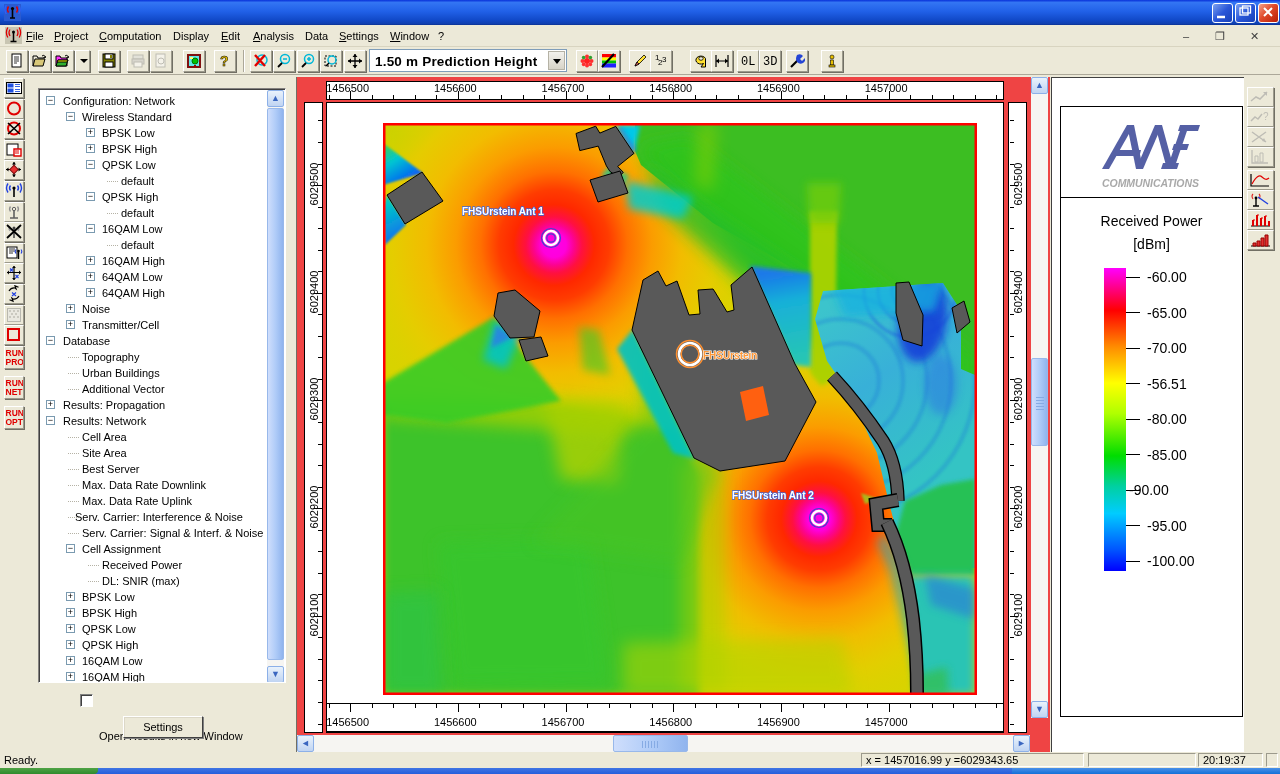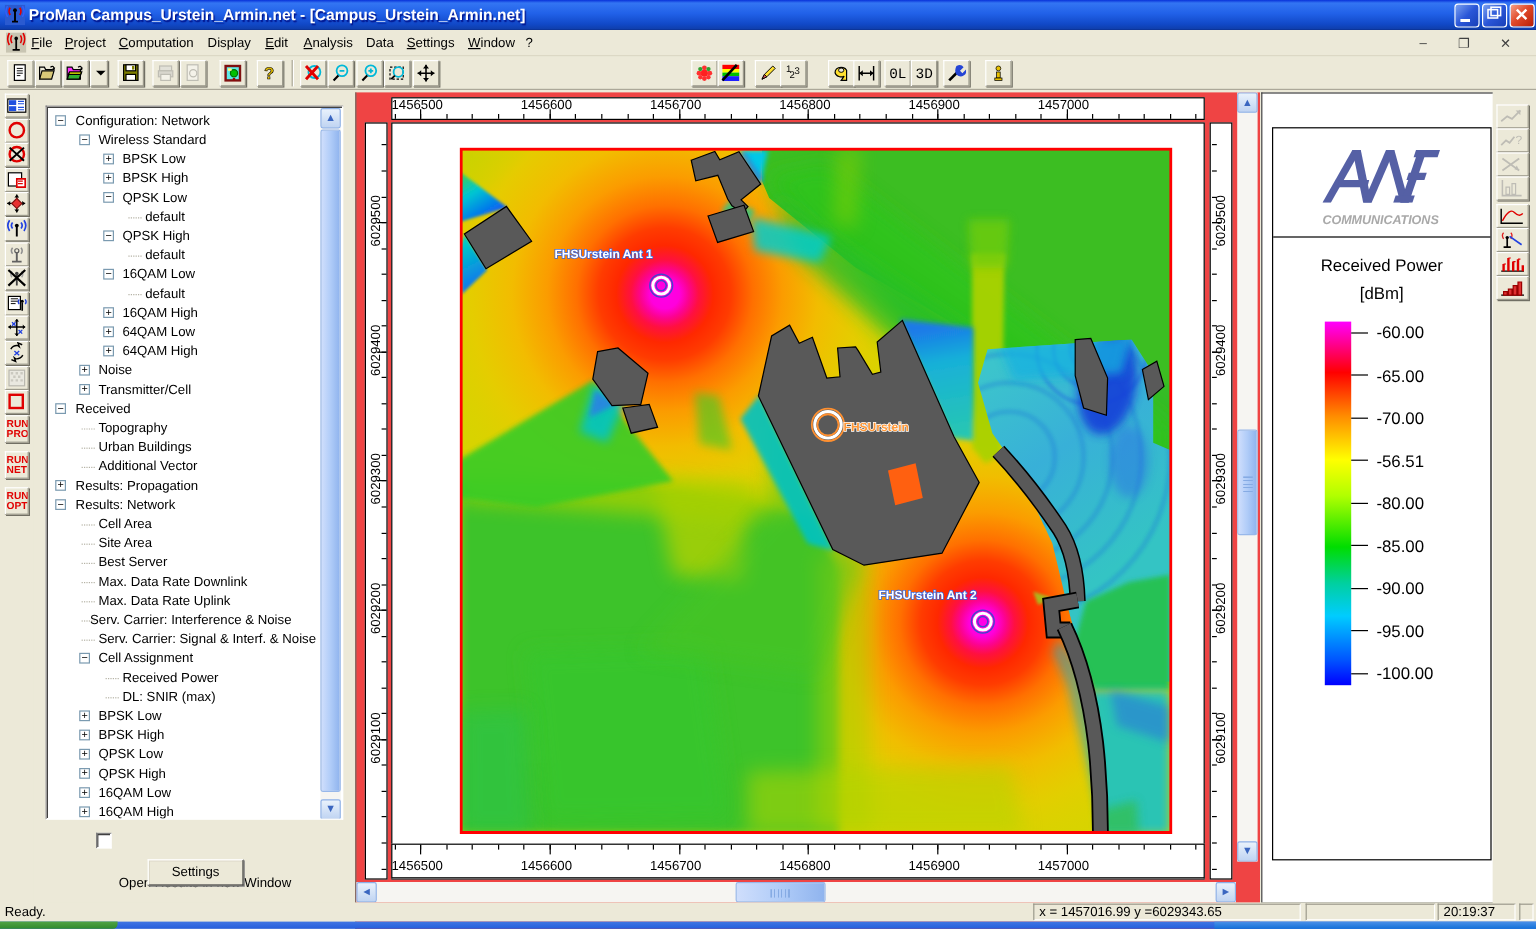--- a/index.html
+++ b/index.html
@@ -76,21 +76,20 @@
 </head>
 <body>
 <div id="titlebar">
   <svg class="abs" style="left:4px;top:4px" width="17" height="17" viewBox="0 0 17 17">
     <rect x="0" y="0" width="17" height="17" fill="#2a5ad0"></rect>
     <path d="M8.5 5 L8.5 14 M6 14 L11 14" stroke="#000" stroke-width="1.6" fill="none"></path>
     <circle cx="8.5" cy="4.5" r="1.6" fill="#000"></circle>
     <path d="M4.5 2.5 Q2.5 5.5 4.5 8.5 M12.5 2.5 Q14.5 5.5 12.5 8.5" stroke="#e00000" stroke-width="1.4" fill="none"></path>
     <path d="M2.3 1 Q-0.5 5.5 2.3 10 M14.7 1 Q17.5 5.5 14.7 10" stroke="#3060ff" stroke-width="1.3" fill="none"></path>
   </svg>
-  <div class="ttext">ProMan Campus_Urstein_Armin.net - [Campus_Urstein_Armin.net]</div>
   <div class="winbtn min"><svg width="19" height="18">
         <path d="M4 13 h8" stroke="#fff" stroke-width="2.5"></path>
       </svg></div>
   <div class="winbtn max"><svg width="19" height="18">
         <rect x="4" y="4" width="8" height="7" fill="none" stroke="#fff" stroke-width="1.3"></rect>
         <rect x="6.5" y="2" width="8" height="7" fill="none" stroke="#fff" stroke-width="1.3"></rect>
       </svg></div>
   <div class="winbtn cls"><svg width="19" height="18">
         <path d="M5 4 l8 8 M13 4 l-8 8" stroke="#fff" stroke-width="2"></path>
       </svg></div>
@@ -206,20 +205,24 @@
         <circle cx="9" cy="7" r="4" fill="none" stroke="#00b8d8" stroke-width="1.5"></circle>
         <path d="M6 10 L3 13" stroke="#000" stroke-width="1.5"></path>
       </svg>
     </div>
   <div class="tbtn" style="left:344px">
       <svg width="16" height="16">
         <path d="M8 1 v14 M1 8 h14" stroke="#000" stroke-width="1.3"></path>
         <path d="M8 1 l-2.5 3 h5 z M8 15 l-2.5 -3 h5 z M1 8 l3 -2.5 v5 z M15 8 l-3 -2.5 v5 z" fill="#000"></path>
       </svg>
     </div>
+  <div id="combo">
+      <span class="ct">1.50 m Prediction Height</span>
+      <span class="cb"></span>
+    </div>
   <div class="tbtn" style="left:576px">
       <svg width="16" height="16">
         <circle cx="8" cy="8" r="3" fill="#ff2020"></circle>
         <circle cx="8" cy="3.5" r="2" fill="#ff3030"></circle>
         <circle cx="8" cy="12.5" r="2" fill="#ff3030"></circle>
         <circle cx="3.5" cy="8" r="2" fill="#ff3030"></circle>
         <circle cx="12.5" cy="8" r="2" fill="#ff3030"></circle>
         <circle cx="4.6" cy="4.6" r="1.8" fill="#30a030"></circle>
         <circle cx="11.4" cy="4.6" r="1.8" fill="#30a030"></circle>
         <circle cx="4.6" cy="11.4" r="1.8" fill="#ff3030"></circle>
@@ -419,21 +422,21 @@
         <div class="trow" style="top:212px">
           <span class="pm" style="left:27px;top:3px">+</span>
           <span style="position:absolute;left:43px">Noise</span>
         </div>
         <div class="trow" style="top:228px">
           <span class="pm" style="left:27px;top:3px">+</span>
           <span style="position:absolute;left:43px">Transmitter/Cell</span>
         </div>
         <div class="trow" style="top:244px">
           <span class="pm" style="left:7px;top:3px">−</span>
-          <span style="position:absolute;left:24px">Received</span>
+          <span style="position:absolute;left:24px">Database</span>
         </div>
         <div class="trow" style="top:260px">
           <span style="position:absolute;left:29px;top:8px;width:11px;border-top:1px dotted #b5b2a5"></span>
           <span style="position:absolute;left:43px">Topography</span>
         </div>
         <div class="trow" style="top:276px">
           <span style="position:absolute;left:29px;top:8px;width:11px;border-top:1px dotted #b5b2a5"></span>
           <span style="position:absolute;left:43px">Urban Buildings</span>
         </div>
         <div class="trow" style="top:292px">
@@ -928,21 +931,21 @@
       <div class="abs" style="left:86px;top:197.5px;font-size:14px">-65.00</div>
       <div class="abs" style="left:65px;top:240.5px;width:14px;height:1px;background:#000"></div>
       <div class="abs" style="left:86px;top:233.0px;font-size:14px">-70.00</div>
       <div class="abs" style="left:65px;top:276.0px;width:14px;height:1px;background:#000"></div>
       <div class="abs" style="left:86px;top:268.5px;font-size:14px">-56.51</div>
       <div class="abs" style="left:65px;top:311.5px;width:14px;height:1px;background:#000"></div>
       <div class="abs" style="left:86px;top:304.0px;font-size:14px">-80.00</div>
       <div class="abs" style="left:65px;top:347.0px;width:14px;height:1px;background:#000"></div>
       <div class="abs" style="left:86px;top:339.5px;font-size:14px">-85.00</div>
       <div class="abs" style="left:65px;top:382.5px;width:14px;height:1px;background:#000"></div>
-      <div class="abs" style="left:86px;top:375.0px;font-size:14px">-90.00</div>
+      <div class="abs" style="left:68px;top:375.0px;font-size:14px">-90.00</div>
       <div class="abs" style="left:65px;top:418.0px;width:14px;height:1px;background:#000"></div>
       <div class="abs" style="left:86px;top:410.5px;font-size:14px">-95.00</div>
       <div class="abs" style="left:65px;top:453.5px;width:14px;height:1px;background:#000"></div>
       <div class="abs" style="left:86px;top:446.0px;font-size:14px">-100.00</div>
     </div>
 </div>
 <div id="righttool">
     <div class="rbtn" style="top:10px"><svg width="25" height="18" opacity="0.55">
         <path d="M3 13l5-4 4 2 7-7" stroke="#999" stroke-width="1.5" fill="none"></path>
         <path d="M19 4l-4 0 4 4z" fill="#999"></path>

